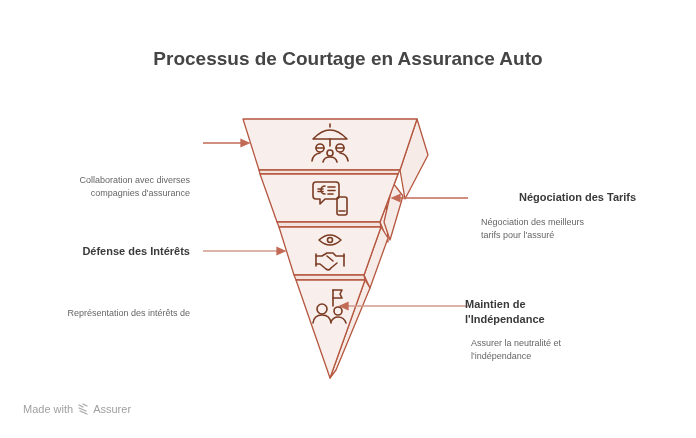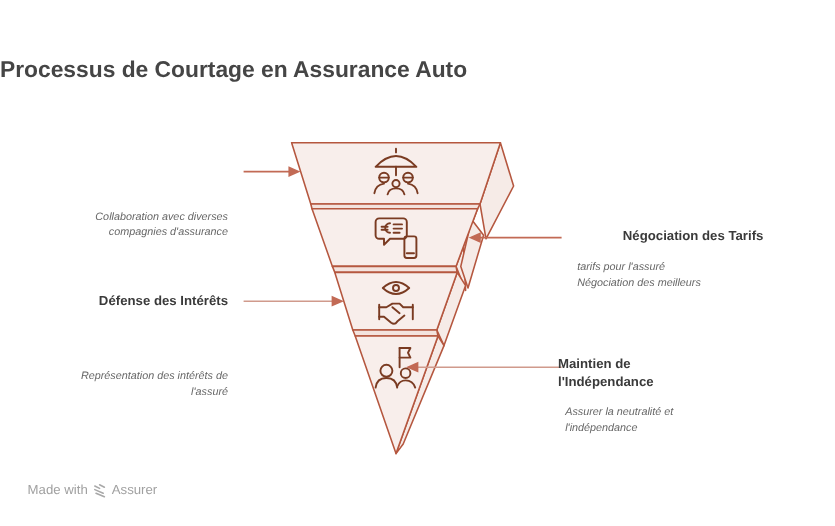--- a/index.html
+++ b/index.html
@@ -1,20 +1,20 @@
 <!DOCTYPE html>
 <html><head>
 <meta charset="utf-8">
 <style>
   html, body { margin:0; padding:0; background:#ffffff; }
   body { width:696px; height:438px; position:relative; overflow:hidden; font-family:"Liberation Sans", sans-serif; }
-  .title { position:absolute; left:0; width:696px; top:48px; font-size:19px; font-weight:bold; color:#454545; }
+  .title { position:absolute; left:0; width:696px; top:48px; text-align:center; font-size:19px; font-weight:bold; color:#454545; }
   .diagram { position:absolute; left:0; top:0; }
   .label { position:absolute; font-size:11px; font-weight:bold; color:#3a3a3a; line-height:15px; }
-  .desc { position:absolute; font-size:9px; color:#666666; line-height:13px;font-style:italic; }
+  .desc { position:absolute; font-size:9px; color:#666666; line-height:13px; }
   .right { text-align:right; }
   .footer { position:absolute; left:23px; top:403px; font-size:11px; color:#a0a0a0; display:flex; align-items:flex-start; gap:4px; }
 </style>
 </head>
 <body>
 
 <div class="title">Processus de Courtage en Assurance Auto</div>
 
 <svg class="diagram" width="696" height="438" viewBox="0 0 696 438">
   <g fill="#f8eeeb" stroke="#b5573f" stroke-width="1.3" stroke-linejoin="round">
@@ -119,32 +119,31 @@
     <div>Collaboration avec diverses</div>
     <div>compagnies d'assurance</div>
   </div>
 </div>
 
 <div>
   <div class="label" style="left:481px; width:180px; top:190px;margin-left:38px;">
     <div>Négociation des Tarifs</div>
   </div>
   <div class="desc" style="left:481px; width:180px; top:216px;">
+    <div>Négociation des meilleurs</div>
     <div>tarifs pour l'assuré</div>
-    <div>Négociation des meilleurs</div>
   </div>
 </div>
 
 <div>
   <div class="label right" style="left:40px; width:150px; top:244px;">
     <div>Défense des Intérêts</div>
   </div>
   <div class="desc right" style="left:40px; width:150px; top:270px;margin-top:37px;">
     <div>Représentation des intérêts de</div>
-    <div>l'assuré</div>
   </div>
 </div>
 
 <div>
   <div class="label" style="left:465px; width:180px; top:297px;">
     <div>Maintien de</div>
     <div>l'Indépendance</div>
   </div>
   <div class="desc" style="left:471px; width:180px; top:337px;">
     <div>Assurer la neutralité et</div>

